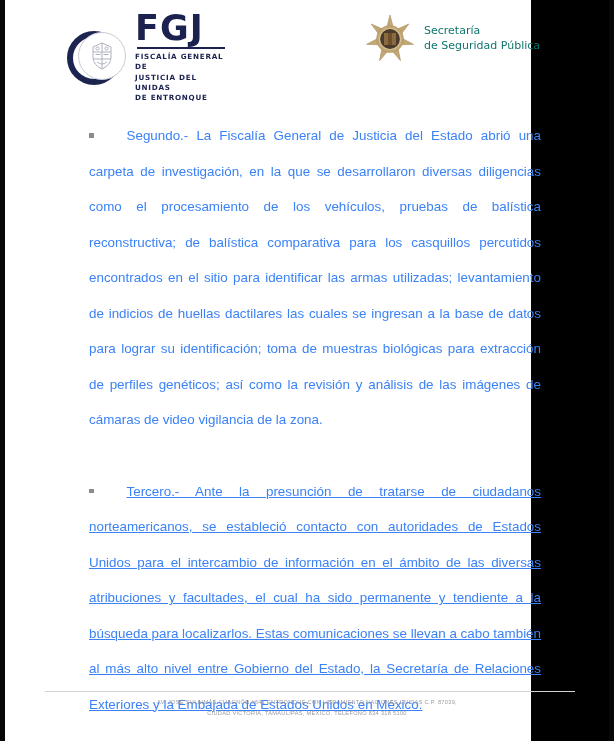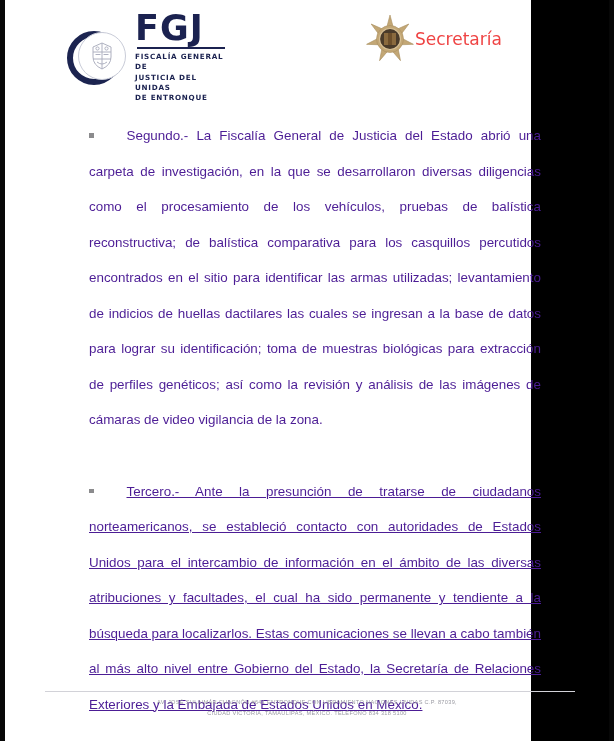--- a/index.html
+++ b/index.html
@@ -114,35 +114,36 @@
     display: flex;
     align-items: center;
   }
   .star-wrap {
     width: 50px;
     height: 50px;
     position: relative;
     flex: none;
   }
   .ssp-text {
+    margin-left: 9px;
     font-family: "DejaVu Sans", sans-serif;
-    font-size: 17px;
-    color: #ef4444;
+    font-size: 11px;
+    color: #0f766e;
     line-height: 1.32;
   }
 
   
   .content {
     position: absolute;
     left: 84px;
     top: 118px;
     width: 452px;
   }
   .para {
-    color: #4c1d95;
+    color: #3b82f6;
     font-family: "Liberation Sans", sans-serif;
     font-size: 13.4px;
     line-height: 35.5px;
     text-align: justify;
     text-justify: inter-word;
     margin: 0;
   }
   .para + .para {
     margin-top: 36px;
     text-decoration: underline;
@@ -237,20 +238,21 @@
             </g>
             <circle r="10.5" fill="#4a3b2a"></circle>
             <rect x="-6" y="-6" width="12" height="12" fill="#8a6a3e"></rect>
             <rect x="-2" y="-6" width="4" height="12" fill="#6d4f2b"></rect>
             <circle r="10.5" fill="none" stroke="#d8c196" stroke-width="1.2"></circle>
           </g>
         </svg>
       </div>
       <div class="ssp-text">
         <div>Secretaría</div>
+        <div>de Seguridad Pública</div>
       </div>
     </div>
 
   </div>
 
   <div class="content">
 
     <p class="para"><span class="bullet"></span><span class="lead-gap"></span><span>Segundo.- La Fiscalía General de Justicia del Estado abrió una carpeta de investigación, en la que se desarrollaron diversas diligencias como el procesamiento de los vehículos, pruebas de balística reconstructiva; de balística comparativa para los casquillos percutidos encontrados en el sitio para identificar las armas utilizadas; levantamiento de indicios de huellas dactilares las cuales se ingresan a la base de datos para lograr su identificación; toma de muestras biológicas para extracción de perfiles genéticos; así como la revisión y análisis de las imágenes de cámaras de video vigilancia de la zona.</span></p>
 
     <p class="para"><span class="bullet"></span><span class="lead-gap"></span><span>Tercero.- Ante la presunción de tratarse de ciudadanos norteamericanos, se estableció contacto con autoridades de Estados Unidos para el intercambio de información en el ámbito de las diversas atribuciones y facultades, el cual ha sido permanente y tendiente a la búsqueda para localizarlos. Estas comunicaciones se llevan a cabo también al más alto nivel entre Gobierno del Estado, la Secretaría de Relaciones Exteriores y la  Embajada de Estados Unidos en México.</span></p>

